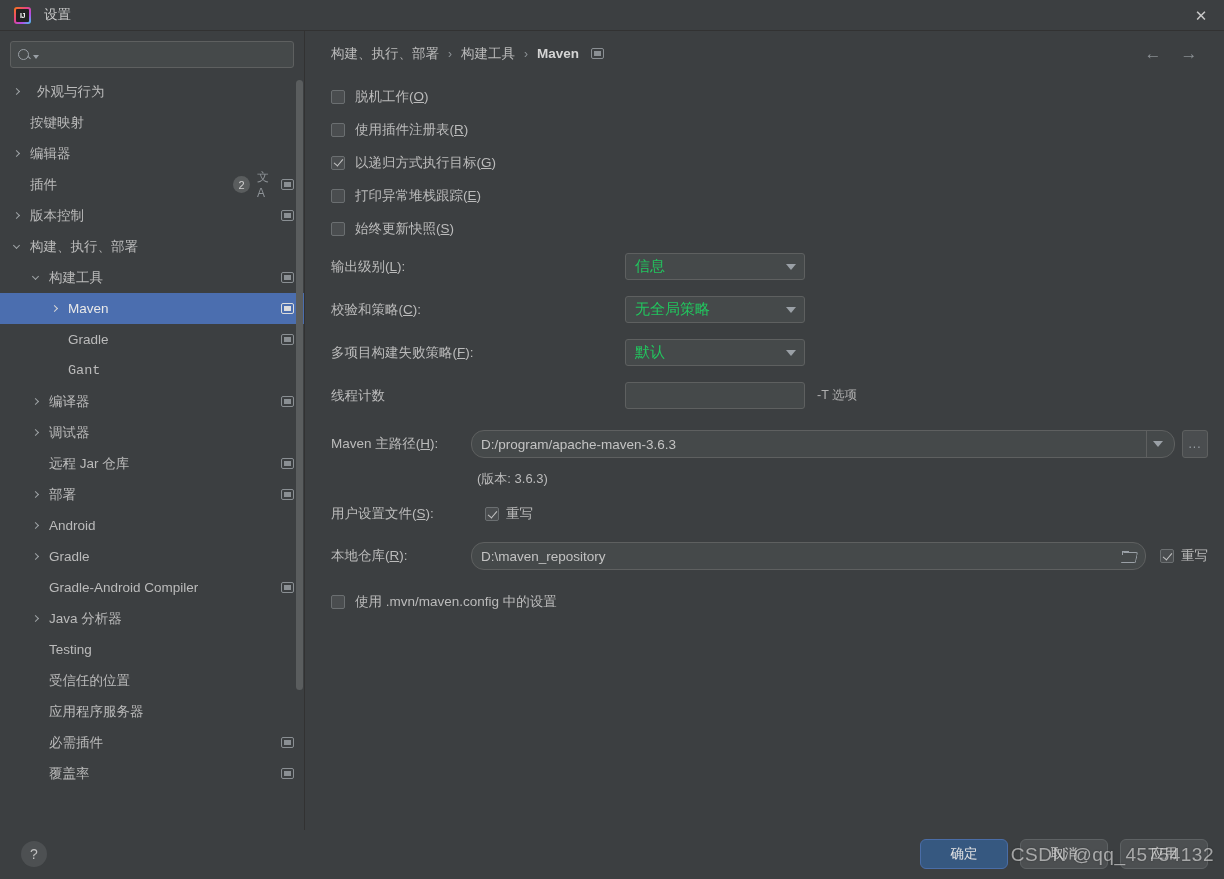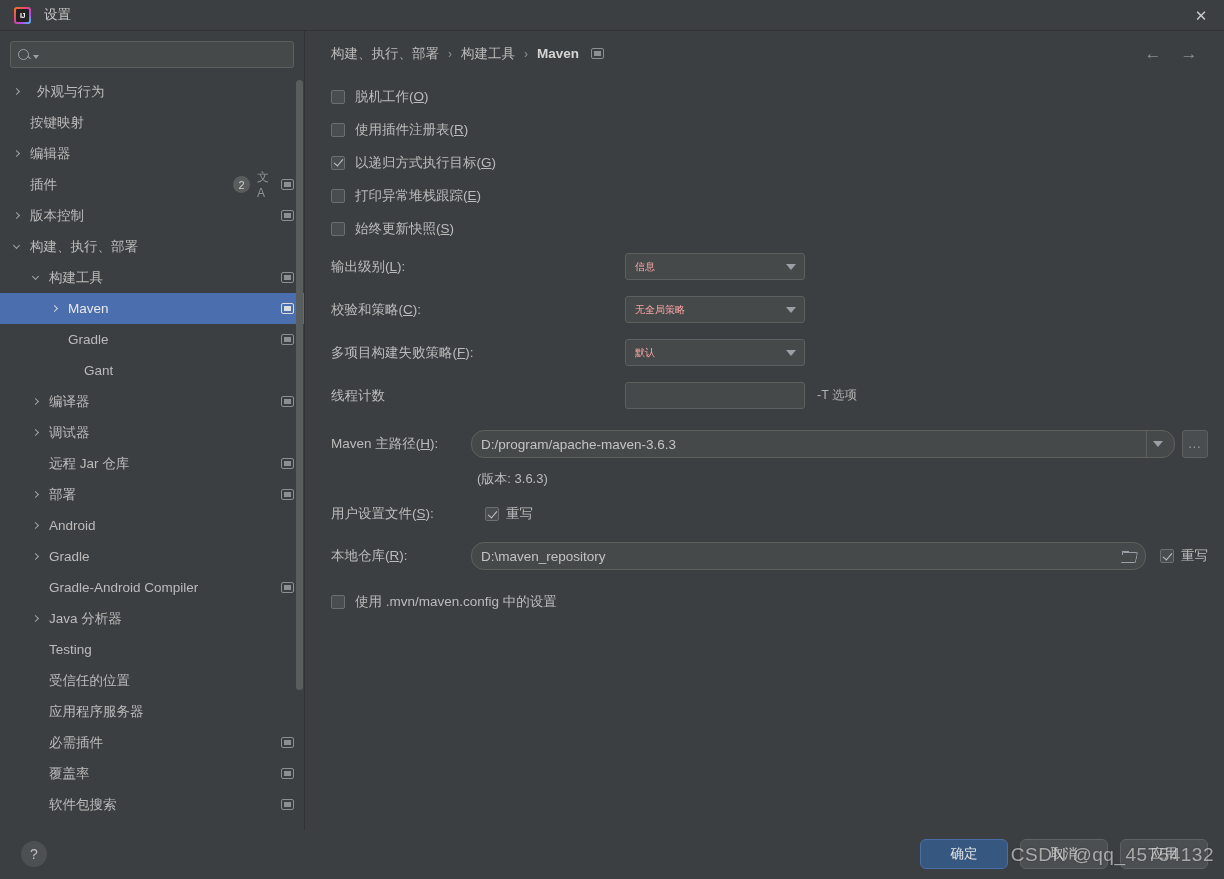--- a/index.html
+++ b/index.html
@@ -231,21 +231,21 @@
   }
   .combo {
     width: 180px; height: 27px;
     background: #45494a;
     border: 1px solid #5e6060;
     border-radius: 3px;
     display: flex; align-items: center;
     padding: 0 6px 0 9px;
     position: relative;
   }
-  .combo-text { flex: 1; font-size: 10px; color: #fca5a5; }
+  .combo-text { flex: 1; font-size: 15px; color: #22c55e; }
   .combo-arrow {
     width: 0; height: 0;
     border-left: 5px solid transparent;
     border-right: 5px solid transparent;
     border-top: 6px solid #9aa0a6;
     flex: none; margin-right: 2px;
   }
   .textfield {
     height: 27px;
     background: #45494a;
@@ -457,21 +457,21 @@
           <div class="tree-row">
             <div style="width: 46px; flex: 0 0 auto;"></div>
             <div class="twisty"></div>
             <span class="tree-label" style="margin-left: 5px;">Gradle</span>
             <div class="tree-spacer"></div>
             <span class="icon-scope"></span>
           </div>
           <div class="tree-row">
             <div style="width: 46px; flex: 0 0 auto;"></div>
             <div class="twisty"></div>
-            <span class="tree-label" style="margin-left: 21px;">Gant</span>
+            <span class="tree-label" style="margin-left: 5px; font-family: Liberation Mono, monospace;">Gant</span>
             <div class="tree-spacer"></div>
           </div>
           <div class="tree-row">
             <div style="width: 27px; flex: 0 0 auto;"></div>
             <div class="twisty">
               <span class="chevron right"></span>
             </div>
             <span class="tree-label" style="margin-left: 5px;">编译器</span>
             <div class="tree-spacer"></div>
             <span class="icon-scope"></span>
@@ -553,27 +553,20 @@
             <div style="width: 27px; flex: 0 0 auto;"></div>
             <div class="twisty"></div>
             <span class="tree-label" style="margin-left: 5px;">必需插件</span>
             <div class="tree-spacer"></div>
             <span class="icon-scope"></span>
           </div>
           <div class="tree-row">
             <div style="width: 27px; flex: 0 0 auto;"></div>
             <div class="twisty"></div>
             <span class="tree-label" style="margin-left: 5px;">覆盖率</span>
-            <div class="tree-spacer"></div>
-            <span class="icon-scope"></span>
-          </div>
-          <div class="tree-row">
-            <div style="width: 27px; flex: 0 0 auto;"></div>
-            <div class="twisty"></div>
-            <span class="tree-label" style="margin-left: 5px;">软件包搜索</span>
             <div class="tree-spacer"></div>
             <span class="icon-scope"></span>
           </div>
         </div>
       <div class="sb-track">
         <div class="sb-thumb" style="top:4px;height:610px;"></div>
       </div>
     </div>
   </div>
 

